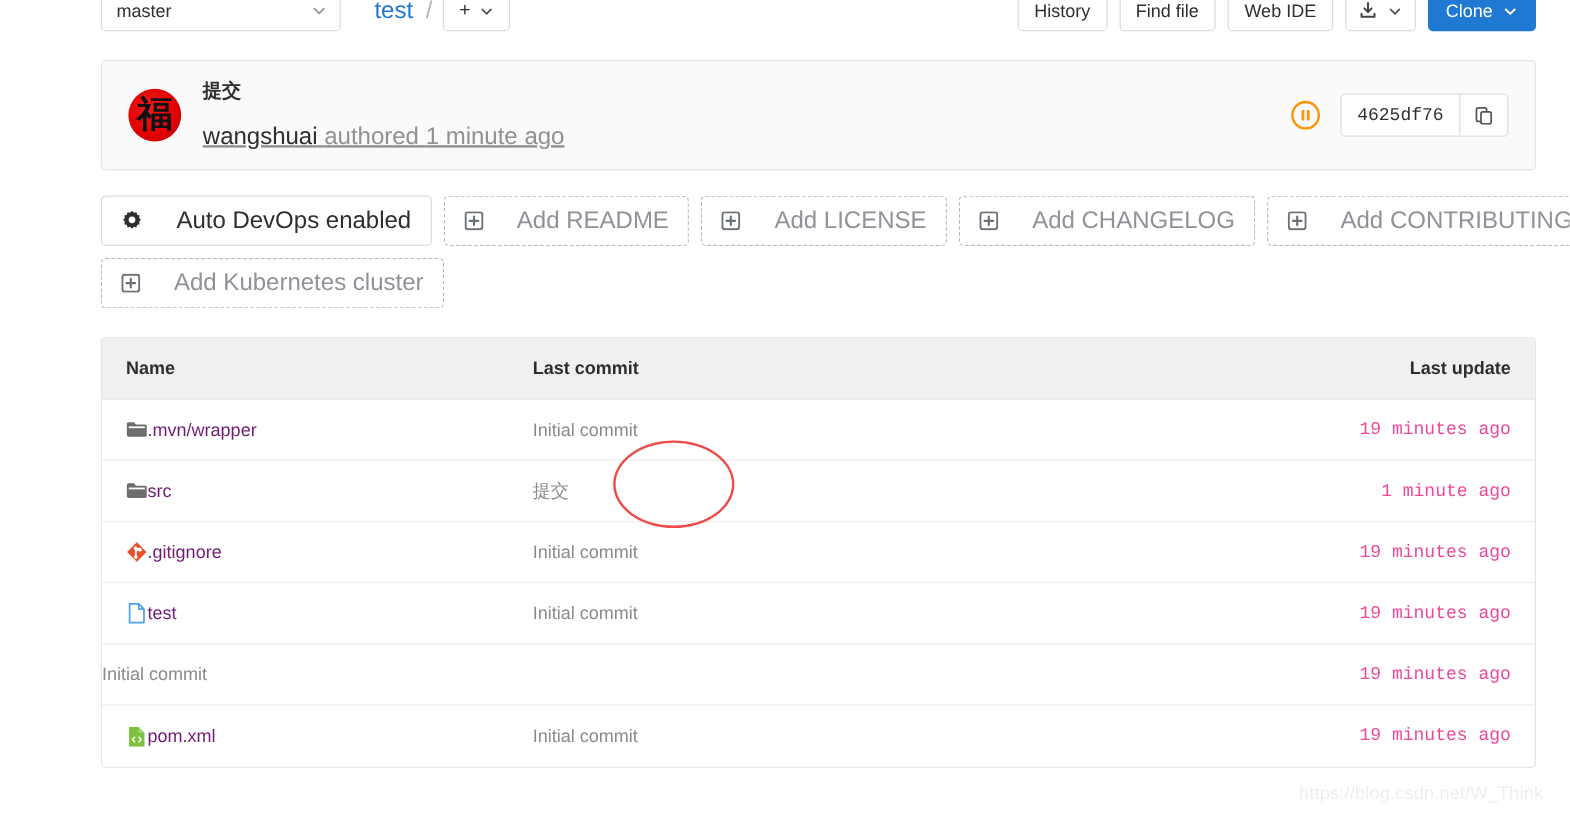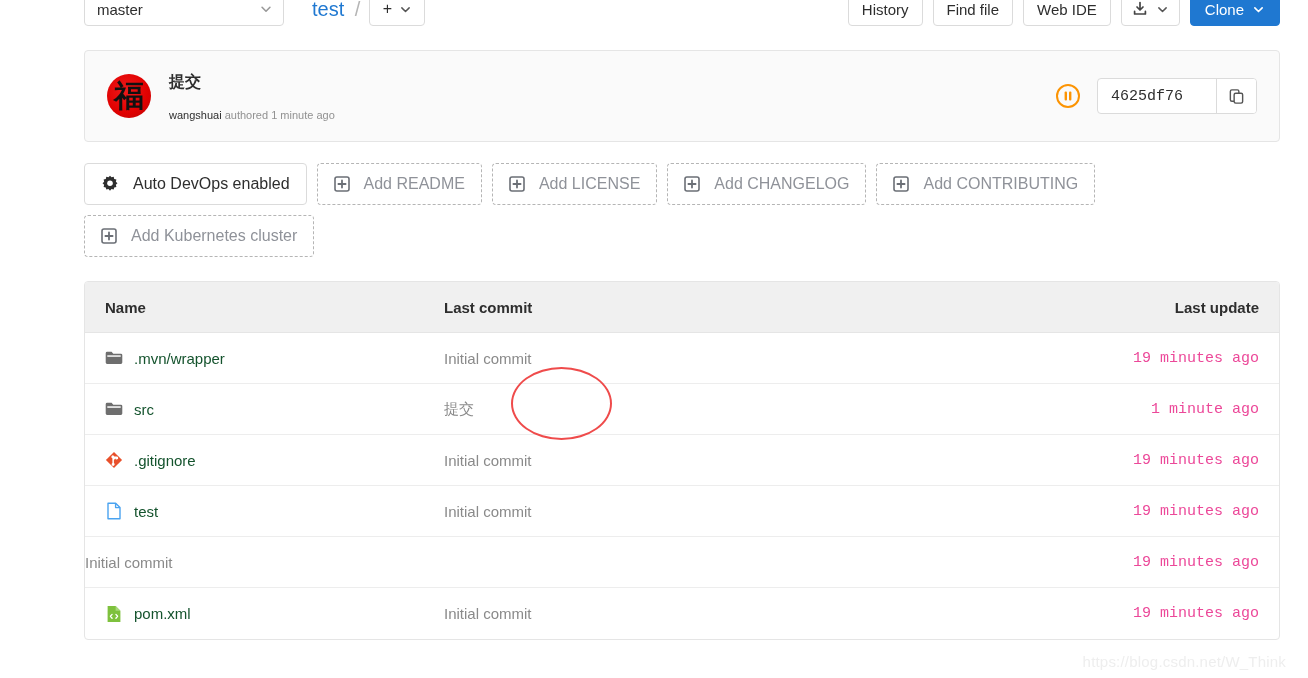--- a/index.html
+++ b/index.html
@@ -65,42 +65,42 @@
   }
   .avatar .glyph {
     position: absolute; inset: 0;
     display: flex; align-items: center; justify-content: center;
     font-family: "DejaVu Sans", sans-serif;
     font-size: 30px; font-weight: bold; color: #111;
     line-height: 1;
   }
   .commit-meta { margin-left: 18px; }
   .commit-title { font-size: 16px; font-weight: bold; color: #2e2e2e; line-height: 1.35; }
-  .commit-sub { font-size: 11px; color: #919191; margin-top: 16px; }
+  .commit-sub { font-size: 20px; color: #919191; margin-top: 16px; text-decoration: underline; }
   .commit-sub .author { color: #2e2e2e; }
   .commit-right { margin-left: auto; display: flex; align-items: center; gap: 16px; }
   .ci-status { width: 26px; height: 26px; }
-  .sha-group { display: flex; height: 36px; border: 1px solid #dbdbdb; border-radius: 4px; overflow: hidden; background: #fff; gap: 20px; }
+  .sha-group { display: flex; height: 36px; border: 1px solid #dbdbdb; border-radius: 4px; overflow: hidden; background: #fff; }
   .sha-text {
     display: flex; align-items: center; padding: 0 13px;
     font-family: "Liberation Mono", "DejaVu Sans Mono", monospace;
     font-size: 15px; color: #2e2e2e;
   }
   .sha-copy {
     display: flex; align-items: center; justify-content: center;
     width: 40px; border-left: 1px solid #dbdbdb; background: #fff;
   }
 
   
   .chips { position: absolute; left: 84px; top: 163px; width: 1200px; }
   .chip-row { display: flex; gap: 10px; margin-bottom: 10px; }
   .chip {
     height: 42px; border-radius: 4px; background: #fff;
-    display: flex; align-items: center; gap: 14px;
-    padding: 0 16px; font-size: 16px; white-space: nowrap;
+    display: flex; align-items: center; gap: 28px;
+    padding: 0 16px; font-size: 20px; white-space: nowrap;
   }
   .chip-solid { border: 1px solid #dbdbdb; color: #2e2e2e; }
   .chip-dashed { border: 1px dashed #b5b5b5; color: #8f9299; }
   .chip-dashed .label { color: #8f9299; }
 
   
   .table {
     position: absolute; left: 84px; top: 281px;
     width: 1196px;
     border: 1px solid #e5e5e5; border-radius: 4px; background: #fff;
@@ -112,21 +112,21 @@
     font-size: 15px; font-weight: bold; color: #2e2e2e;
   }
   .col-name { width: 359px; padding-left: 20px; }
   .col-commit { width: 556px; }
   .col-update { flex: 1; text-align: right; padding-right: 20px; }
   .trow {
     height: 51px; border-bottom: 1px solid #ededed;
     display: flex; align-items: center; font-size: 15px;
   }
   .trow:last-child { border-bottom: none; align-items: center; }
-  .trow .col-name { display: flex; align-items: center; gap: 11px; color: #14532d; }
+  .trow .col-name { display: flex; align-items: center; color: #701a75; }
   .trow .col-commit { color: #8a8a8a; }
   .trow .col-update { color: #ec4899; font-family: Liberation Mono, monospace; }
   .ficon { width: 18px; height: 18px; flex: 0 0 auto; display: block; }
 
   
   .annot-ellipse {
     position: absolute; left: 511px; top: 367px;
     width: 101px; height: 73px;
     border: 2px solid #ef4b4b; border-radius: 50%;
     pointer-events: none;

